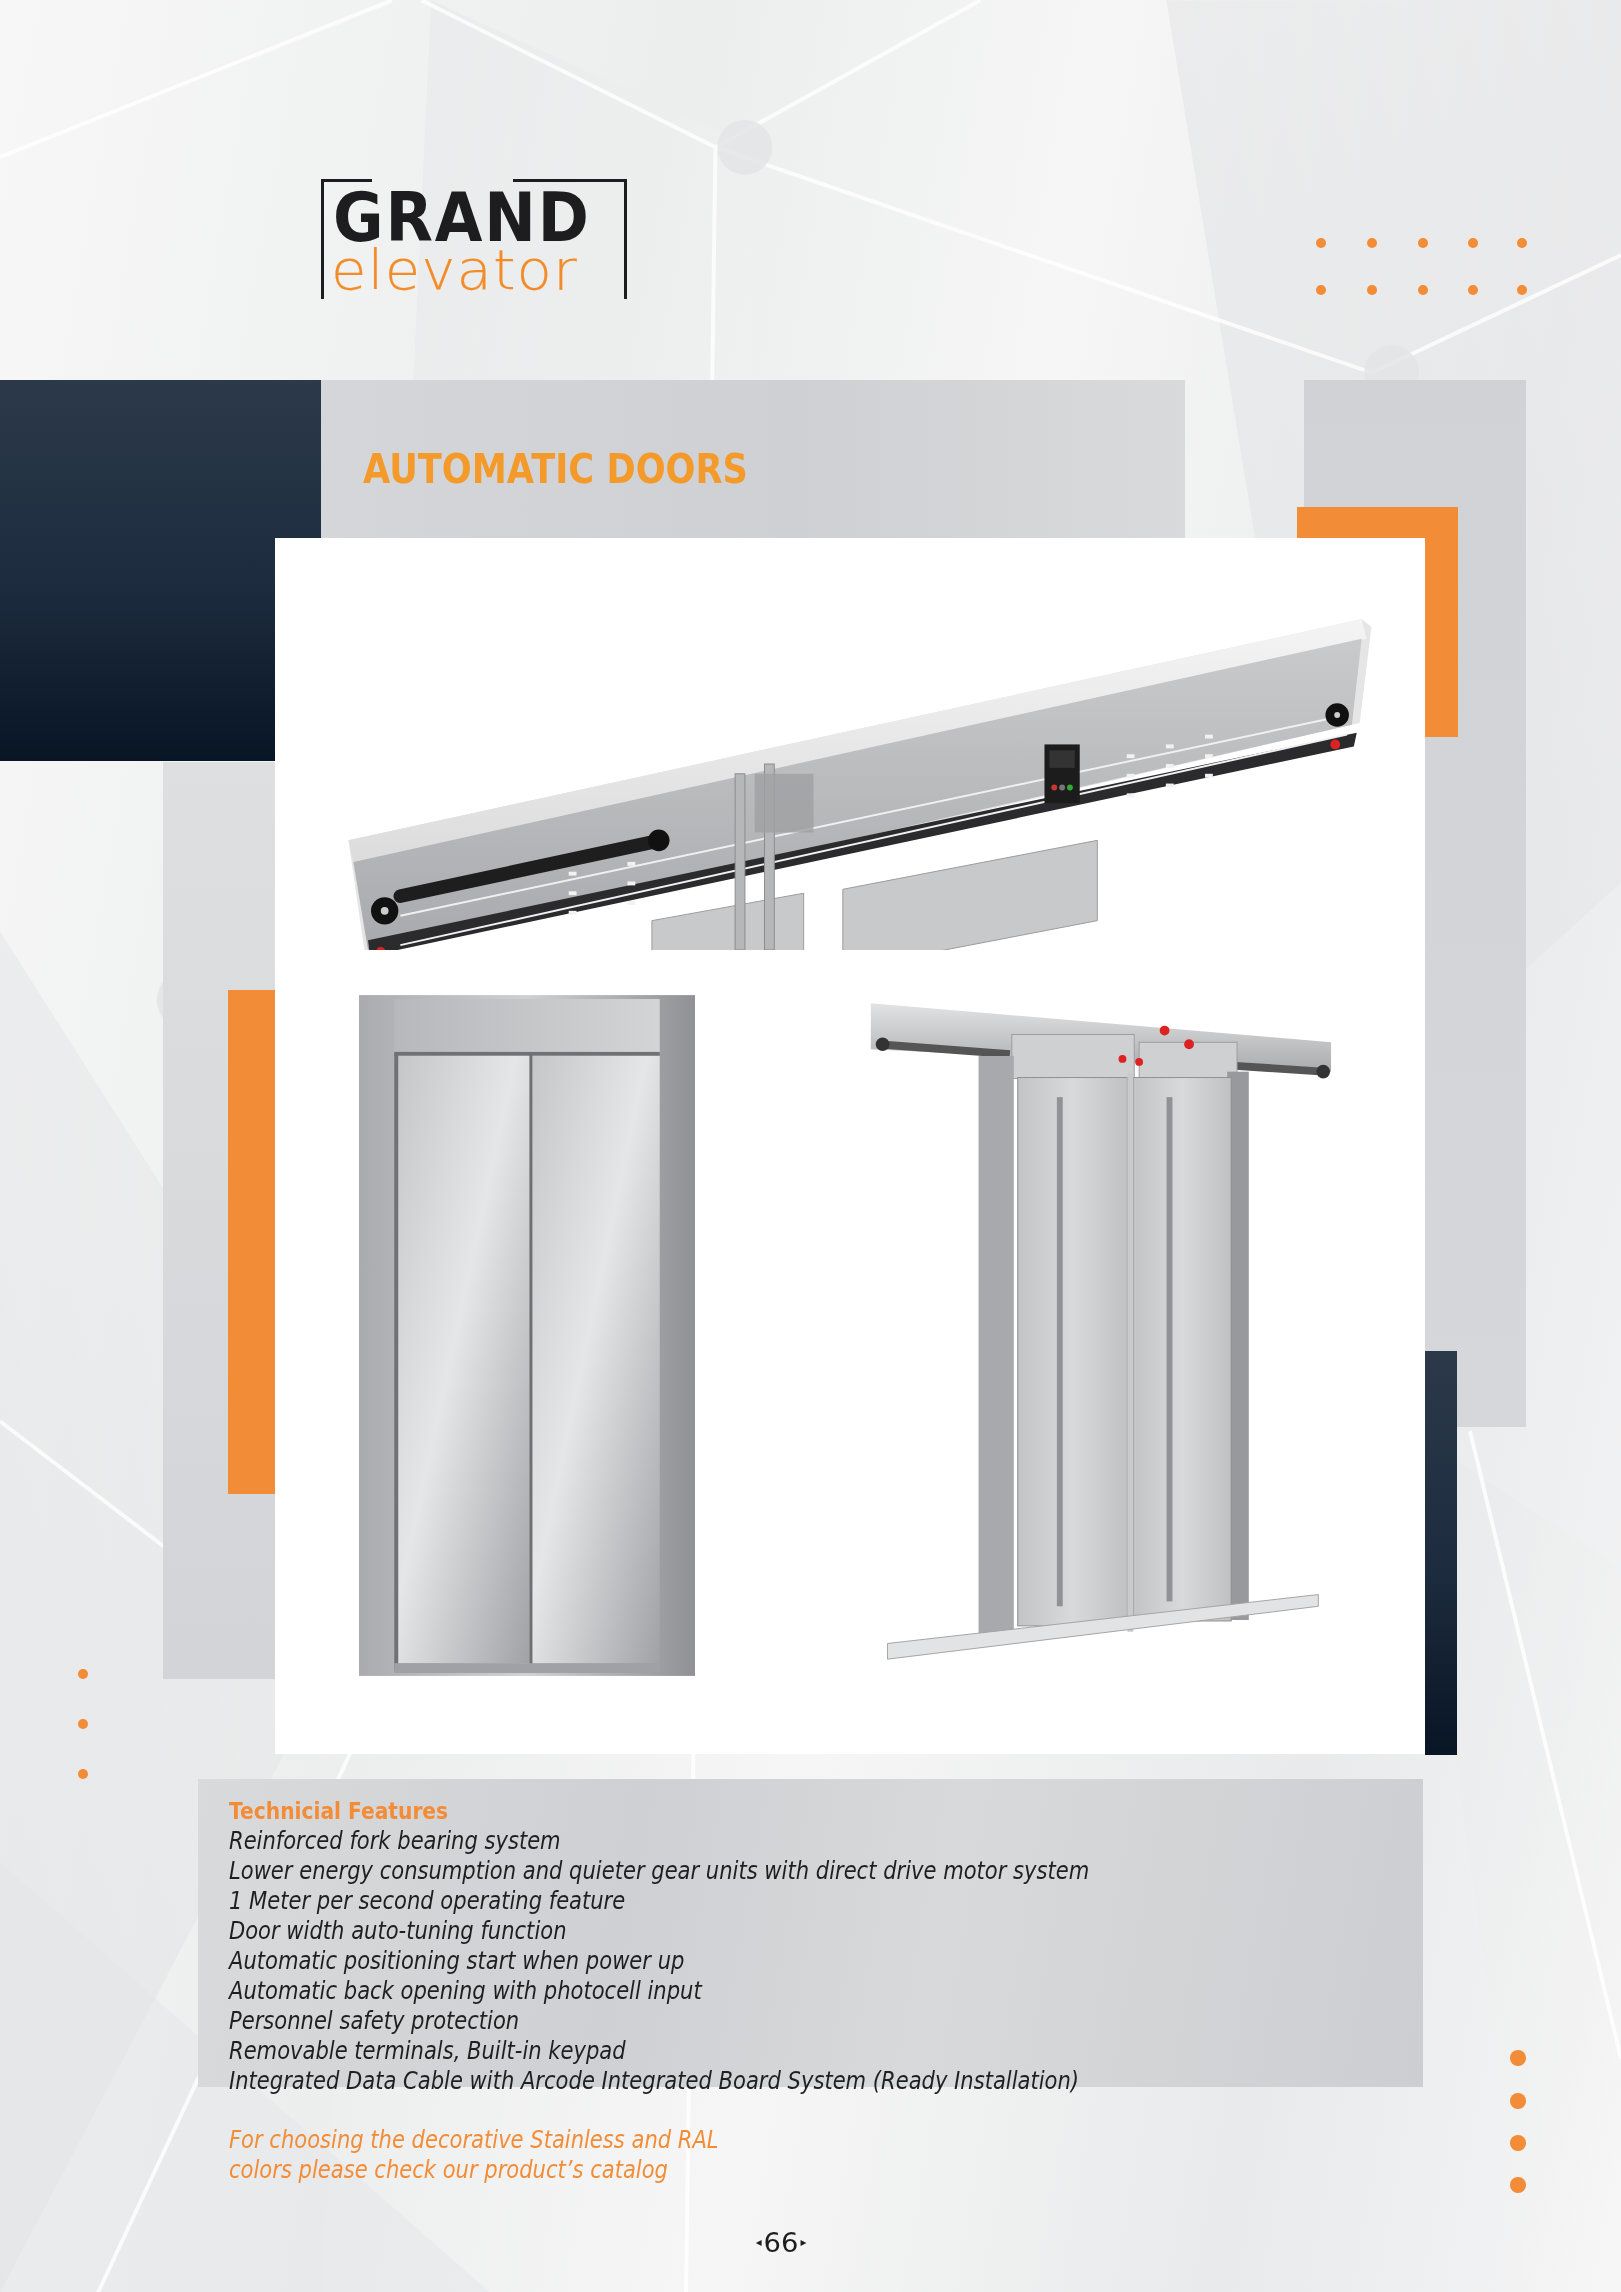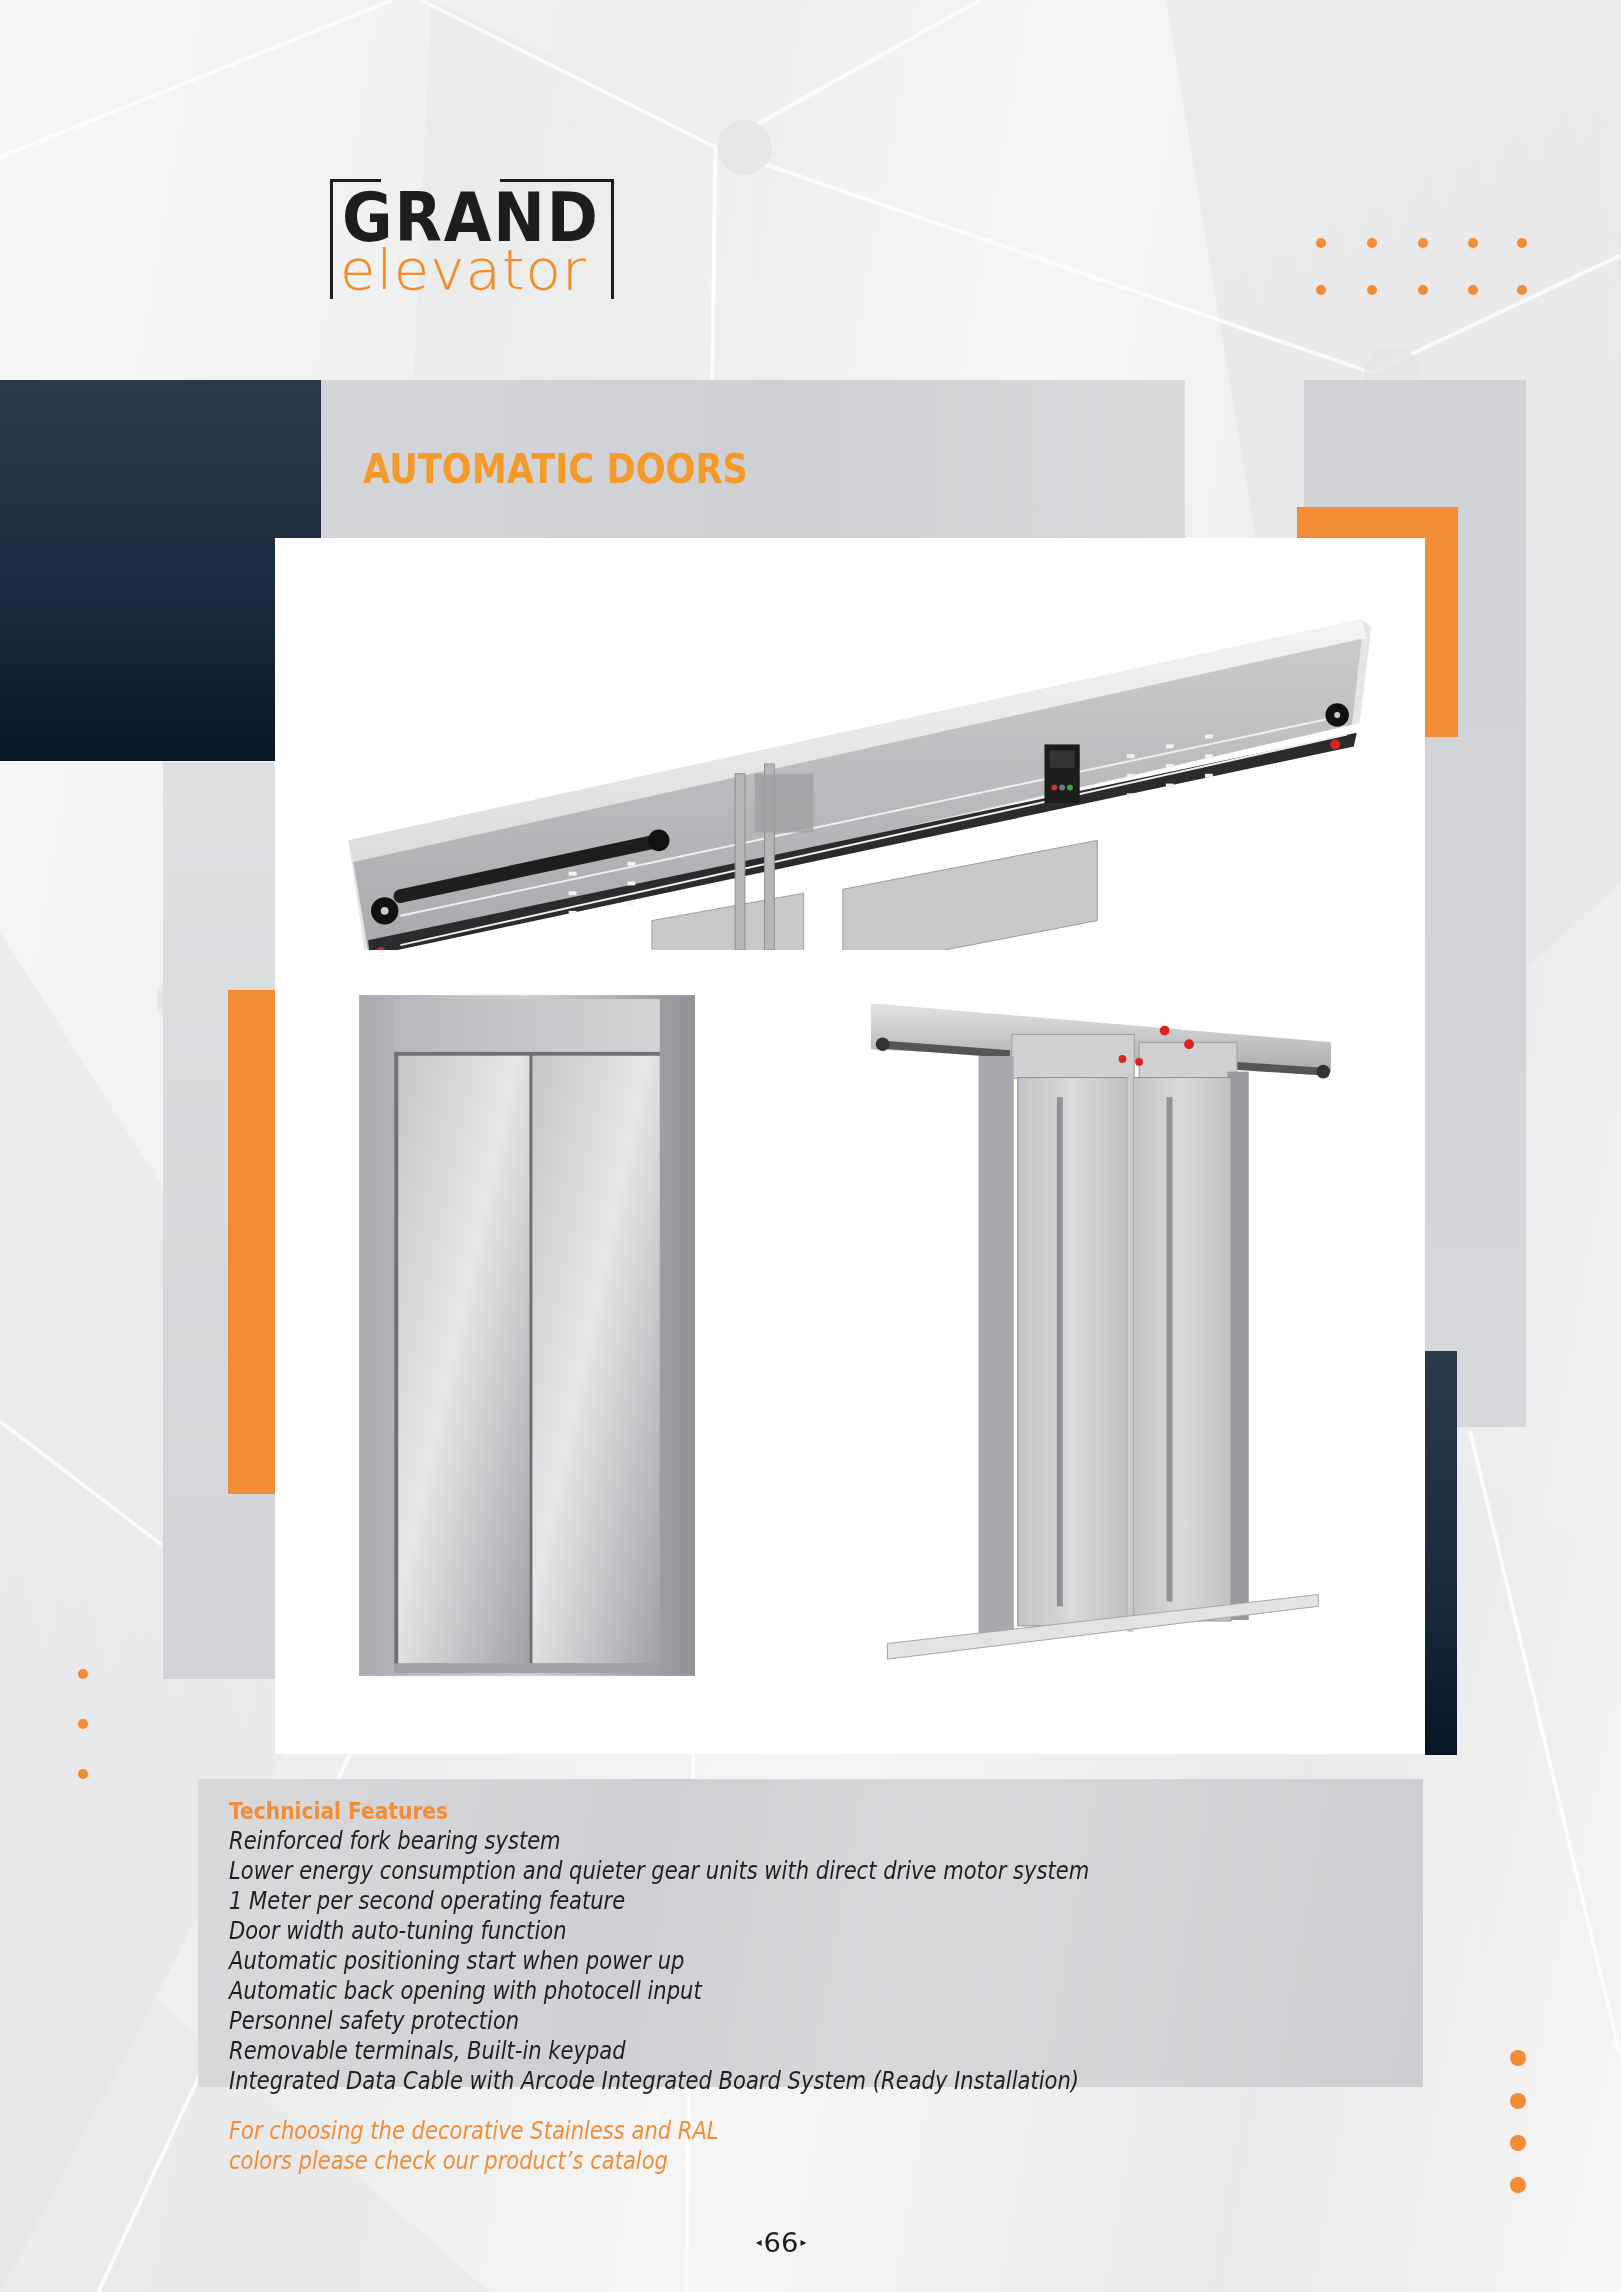--- a/index.html
+++ b/index.html
@@ -6,21 +6,21 @@
   html, body { width: 1621px; height: 2293px; overflow: hidden; }
   body {
     position: relative;
     font-family: "DejaVu Sans", "Liberation Sans", sans-serif;
     background: linear-gradient(100deg, #f7f7f8 0%, #eceded 35%, #f6f6f6 55%, #e9eaeb 80%, #f5f5f6 100%);
   }
   .bg-facets { position: absolute; inset: 0; z-index: 0; }
   .abs { position: absolute; }
 
   
-  .logo { left: 330px; top: 165px; width: 284px; height: 133px; z-index: 3; }
+  .logo { left: 321px; top: 165px; width: 306px; height: 133px; z-index: 3; }
   .logo .frame-l { position: absolute; left: 0; top: 13.7px; width: 2.9px; height: 120px; background: #1d1d1f; }
   .logo .frame-r { position: absolute; right: 0; top: 13.7px; width: 2.9px; height: 120px; background: #1d1d1f; }
   .logo .frame-tl { position: absolute; left: 0; top: 13.7px; width: 51px; height: 2.9px; background: #1d1d1f; }
   .logo .frame-tr { position: absolute; right: 0; top: 13.7px; width: 114px; height: 2.9px; background: #1d1d1f; }
   .logo .grand {
     position: absolute; left: 11.8px; top: 19.6px; width: 284px;
     font-family: "DejaVu Sans", sans-serif; font-weight: bold; font-size: 67px; letter-spacing: 2px;
     color: #1d1d1f; line-height: 67px; white-space: nowrap;
     transform: scaleX(0.92); transform-origin: left top;
   }
@@ -61,21 +61,21 @@
   }
   .features .heading {
     font-family: "DejaVu Sans", sans-serif; font-weight: bold; font-size: 23.5px; color: #f28c36;
     line-height: 29px; transform: scaleX(0.86); transform-origin: left top; white-space: nowrap;
   }
   .features ul { list-style: none; }
   .features li {
     font-family: "DejaVu Sans", sans-serif; font-style: italic; font-size: 24.5px; color: #1f1f22;
     line-height: 30px; white-space: nowrap; transform: scaleX(0.86); transform-origin: left top;
   }
-  .features .note { margin-top: 20px; }
+  .features .note { margin-top: 29px; }
   .features .note div {
     font-family: "DejaVu Sans", sans-serif; font-style: italic; font-size: 24.5px; color: #f28c36;
     line-height: 30px; white-space: nowrap; transform: scaleX(0.86); transform-origin: left top;
   }
 
   .page-num {
     left: 742px; top: 2223px; width: 78px; text-align: center; z-index: 5;
     font-family: "DejaVu Sans", sans-serif; font-size: 27.4px; color: #1d1d1f; line-height: 39px;
     display: flex; align-items: center; justify-content: center; gap: 2px;
   }

